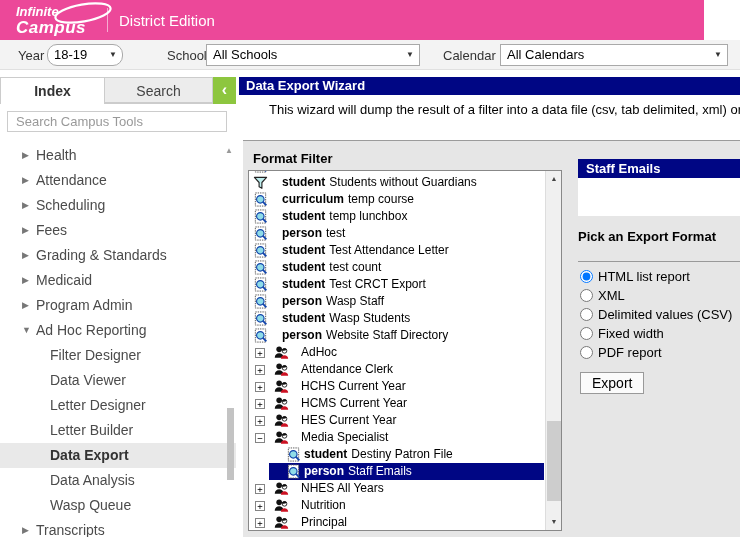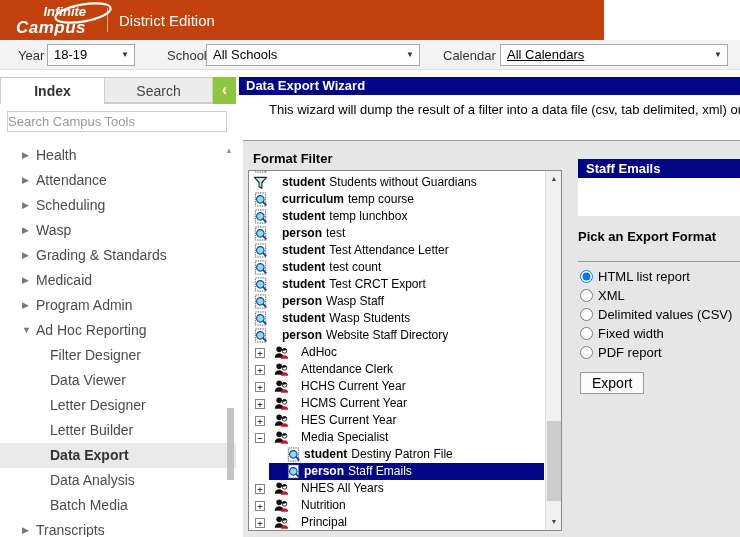--- a/index.html
+++ b/index.html
@@ -1,45 +1,45 @@
 <!DOCTYPE html>
 <html><head>
 <meta charset="utf-8">
 <style>
   * { margin:0; padding:0; box-sizing:border-box; }
   html,body { width:740px; height:537px; overflow:hidden; background:#fff;
               font-family:"Liberation Sans", sans-serif; position:relative; }
 
   
-  .app-header { position:absolute; top:0; left:0; width:604px; height:40px; background:#c2410c;text-align:right; }
+  .app-header { position:absolute; top:0; left:0; width:704px; height:40px; background:#ec4899; }
   .logo { position:absolute; left:16px; top:5px; color:#fff; font-style:italic; font-weight:bold; line-height:1.05; z-index:2; }
   .logo .l1 { font-size:13px; display:block; }
   .logo .l2 { font-size:17px; display:block; letter-spacing:.5px; }
   .logo-swoosh { position:absolute; left:52px; top:1px; z-index:1; }
   .header-divider { position:absolute; left:107px; top:8px; width:1px; height:24px; background:rgba(255,255,255,.55); }
   .edition { position:absolute; left:119px; top:12px; font-size:15px; color:#fff; }
 
   
   .toolbar { position:absolute; top:40px; left:0; width:740px; height:30px; background:#f3f3f3; border-bottom:1px solid #e0e0e0; }
   .tb-label { position:absolute; top:8px; font-size:13px; color:#333; }
   .dropdown { position:absolute; top:4px; height:22px; background:#fff; border:1px solid #a9a9a9; font-size:13px; line-height:20px; padding-left:6px; color:#000; cursor:default; }
   .dropdown .arr { position:absolute; right:5px; top:0; font-size:8px; line-height:20px; color:#333; }
-  #lbl-year { left:18px; } #dd-year { left:47px; width:88px; }
+  #lbl-year { left:18px; } #dd-year { left:47px; width:76px;border-radius:10px; }
   #lbl-school { left:167px; } #dd-school { left:206px; width:214px; }
-  #lbl-calendar { left:443px; } #dd-calendar { left:500px; width:228px;text-decoration:underline; }
+  #lbl-calendar { left:443px; } #dd-calendar { left:500px; width:228px; }
 
   
   .sidebar { position:absolute; top:70px; left:0; width:236px; height:467px; background:#fff;text-decoration:underline; }
   .tabs { position:absolute; top:7px; left:0; width:236px; height:27px; border-bottom:1px solid #ccc; }
   .tab { position:absolute; top:1px; height:26px; line-height:26px; text-align:center; font-size:14px; color:#444; cursor:pointer; }
   .tab.active { left:0; width:105px; top:0; height:27px; background:#fff; border:1px solid #ccc; border-bottom:none; font-weight:bold; color:#333; z-index:2; }
   .tab.inactive { left:105px; width:108px; background:#ececec; border:1px solid #ccc; border-left:none; top:0; height:26px; }
   .collapse-btn { position:absolute; left:213px; top:0; width:23px; height:27px; background:#8dc63f; color:#fff; text-align:center; line-height:25px; font-size:16px; font-weight:bold; cursor:pointer; }
   .search-wrap { position:absolute; top:41px; left:7px; width:220px; }
-  .search-wrap input { width:100%; height:21px; border:1px solid #ccc; font-size:13px; color:#333; font-family:inherit; }
+  .search-wrap input { width:100%; height:21px; border:1px solid #ccc; font-size:13px; padding-left:8px; color:#333; font-family:inherit; }
   .search-wrap input::placeholder { color:#999; }
   .tree { position:absolute; top:73px; left:0; width:236px; height:394px; overflow:hidden; }
   .tree-row { position:relative; height:25px; line-height:25px; font-size:14px; color:#4b4b4b; cursor:pointer; }
   .tree-row .arrow { position:absolute; left:22px; top:0; font-size:9px; color:#777; }
   .tree-row .lbl { position:absolute; left:36px; white-space:nowrap; }
   .tree-row.child .lbl { left:50px; }
   .tree-row.selected { background:#e9e9e9; font-weight:bold; color:#333; }
   .sb-scroll-up { position:absolute; right:3px; top:76px; font-size:8px; color:#999; }
   .sb-thumb { position:absolute; right:2px; top:338px; width:7px; height:72px; background:#c3c3c3; cursor:pointer; }
 
@@ -130,21 +130,21 @@
       <div class="tree-row">
         <span class="arrow">▶</span>
         <span class="lbl">Attendance</span>
       </div>
       <div class="tree-row">
         <span class="arrow">▶</span>
         <span class="lbl">Scheduling</span>
       </div>
       <div class="tree-row">
         <span class="arrow">▶</span>
-        <span class="lbl">Wasp</span>
+        <span class="lbl">Fees</span>
       </div>
       <div class="tree-row">
         <span class="arrow">▶</span>
         <span class="lbl">Grading &amp; Standards</span>
       </div>
       <div class="tree-row">
         <span class="arrow">▶</span>
         <span class="lbl">Medicaid</span>
       </div>
       <div class="tree-row">
@@ -167,21 +167,21 @@
       <div class="tree-row child">
         <span class="lbl">Letter Builder</span>
       </div>
       <div class="tree-row child selected">
         <span class="lbl">Data Export</span>
       </div>
       <div class="tree-row child">
         <span class="lbl">Data Analysis</span>
       </div>
       <div class="tree-row child">
-        <span class="lbl">Batch Media</span>
+        <span class="lbl">Wasp Queue</span>
       </div>
       <div class="tree-row">
         <span class="arrow">▶</span>
         <span class="lbl">Transcripts</span>
       </div>
     </div>
   <div class="sb-scroll-up">▲</div>
   <div class="sb-thumb"></div>
 </div>
 

